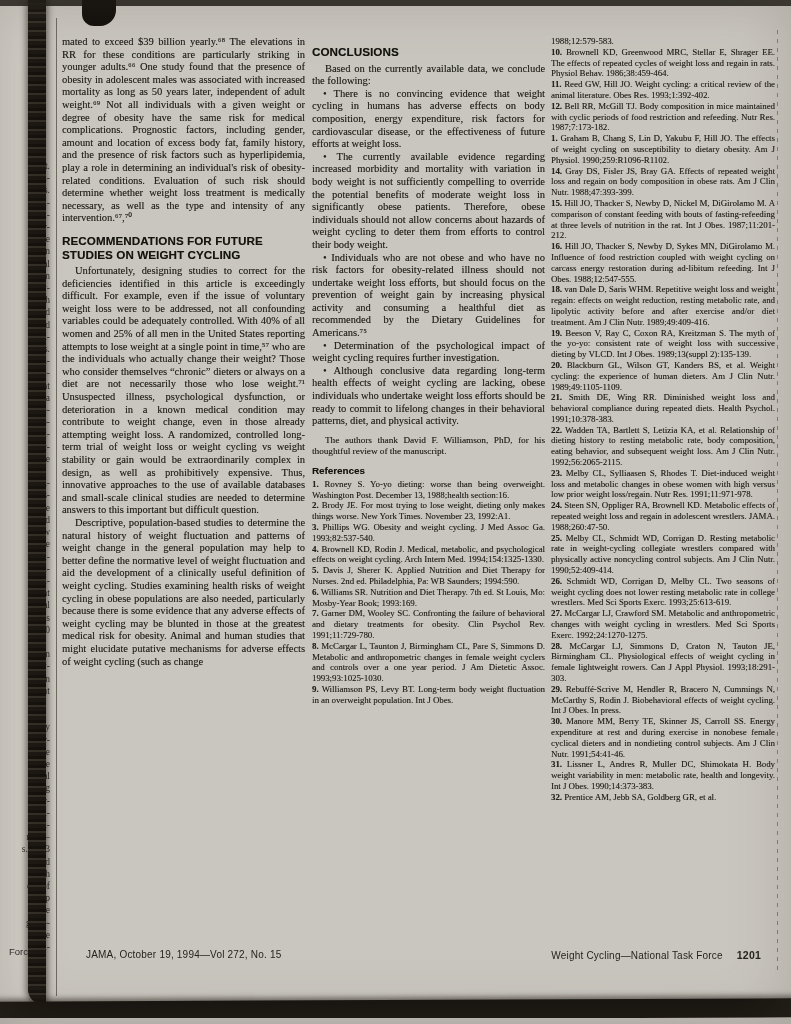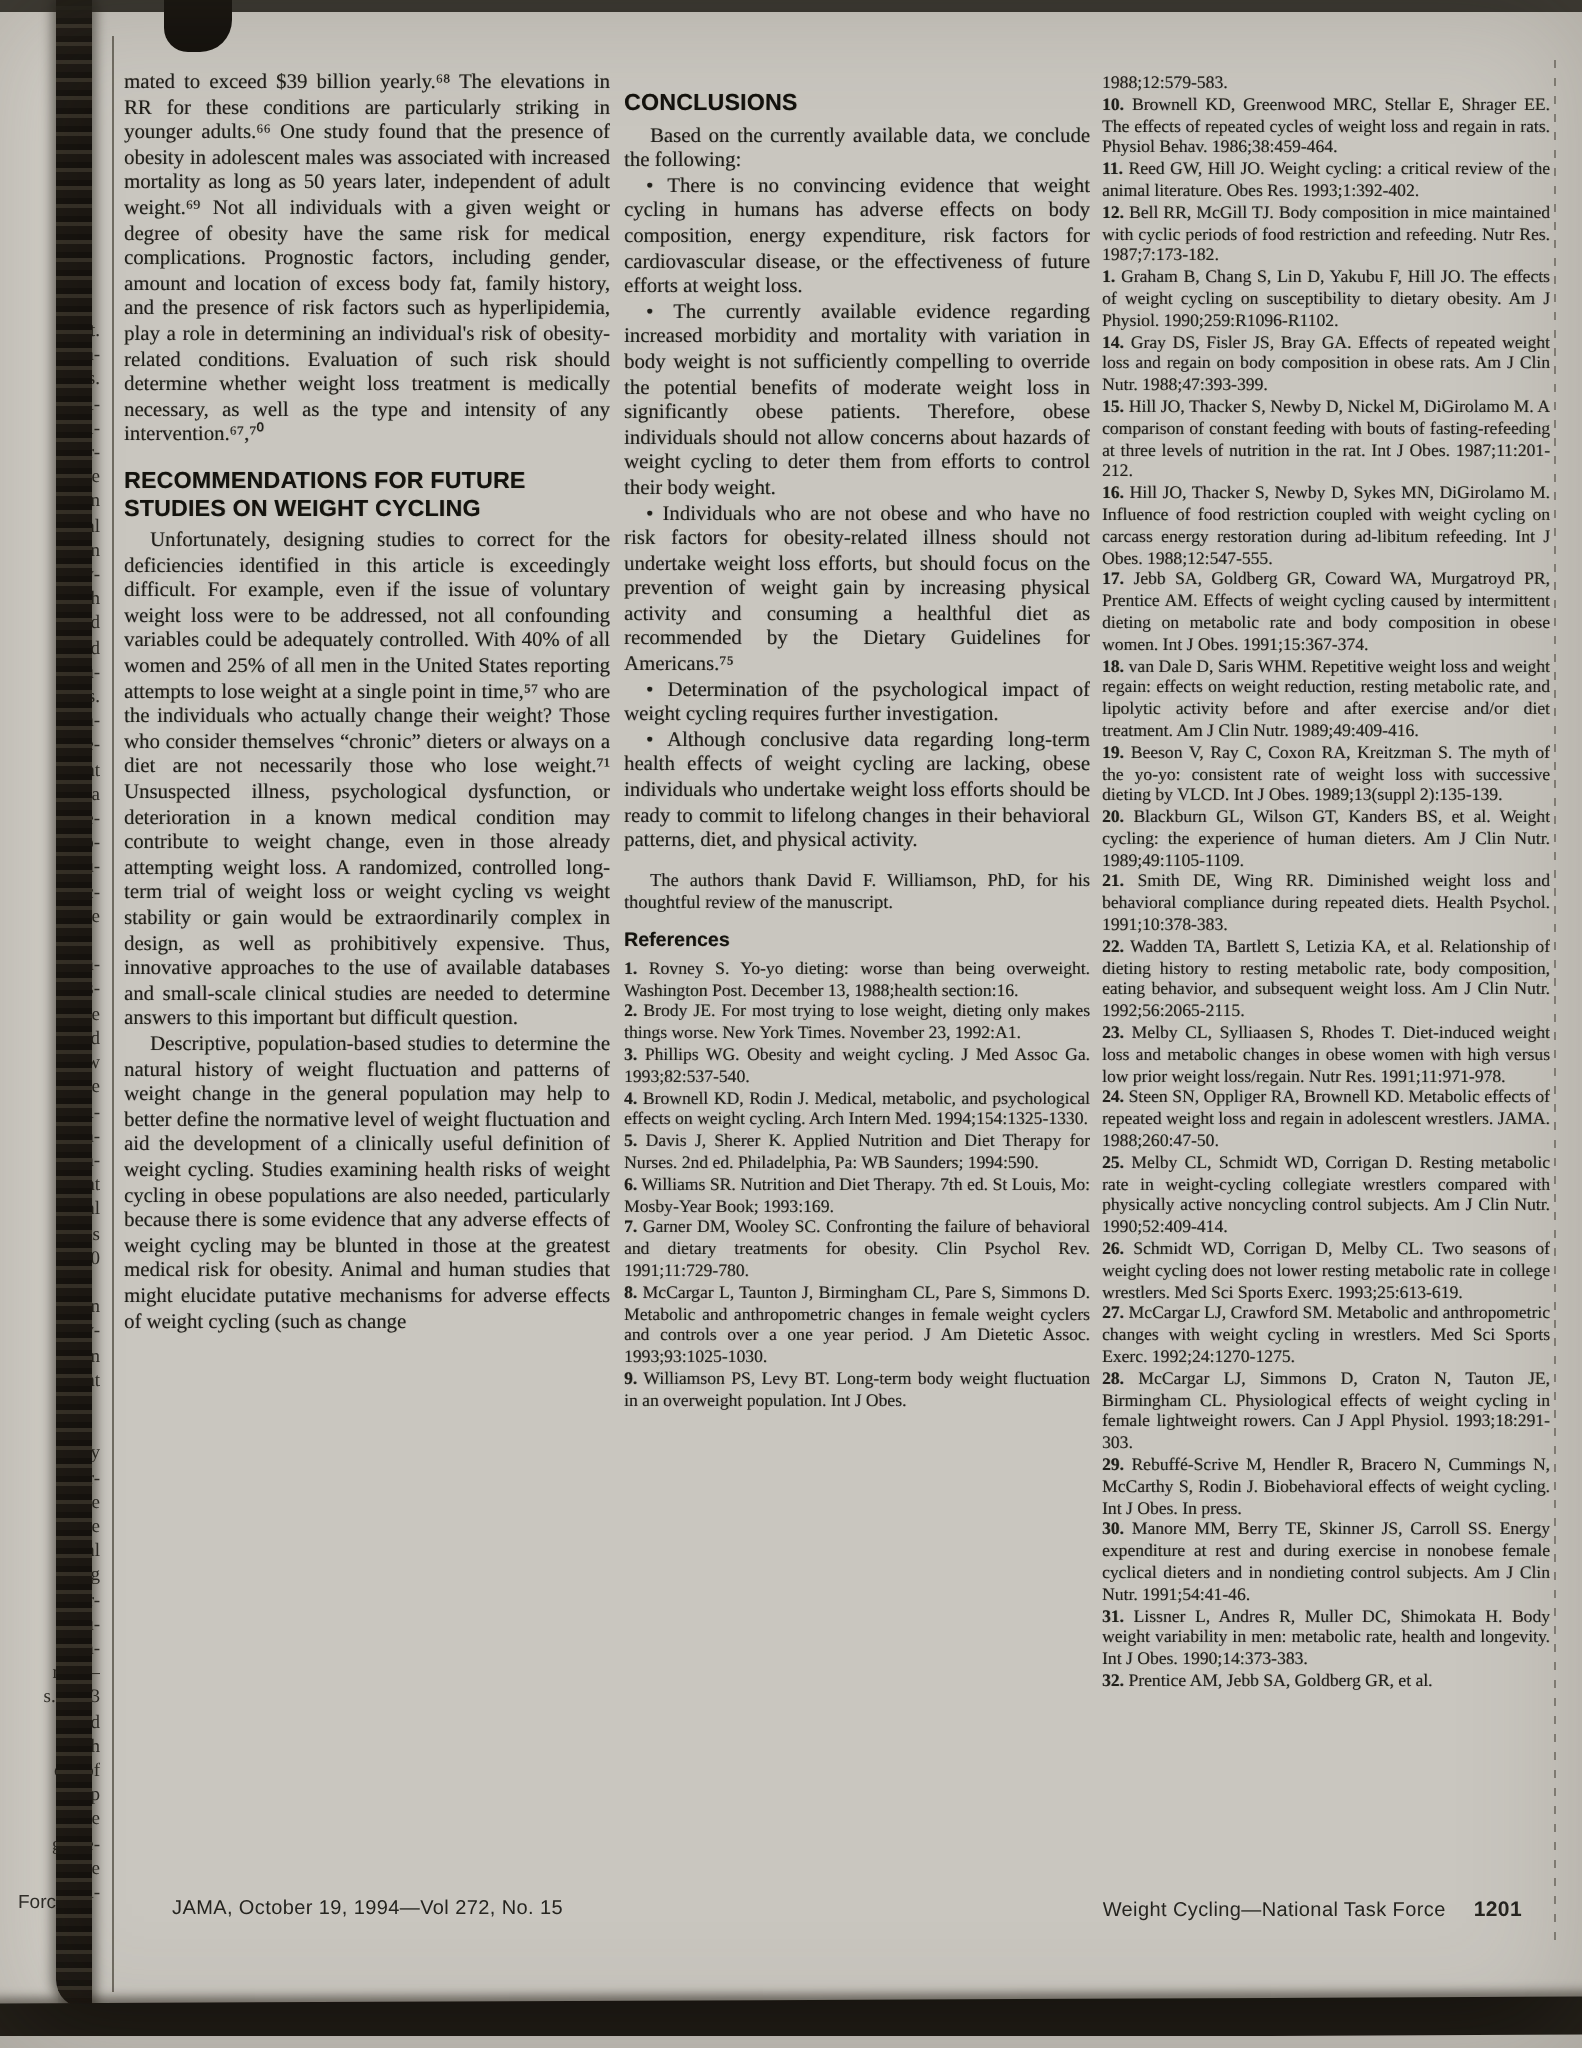--- a/index.html
+++ b/index.html
@@ -170,21 +170,20 @@
   <div class="col refs" id="col3">
     <p class="lead-line">1988;12:579-583.</p>
     <div>
         <p><b>10.</b> <span>Brownell KD, Greenwood MRC, Stellar E, Shrager EE. The effects of repeated cycles of weight loss and regain in rats. Physiol Behav. 1986;38:459-464.</span></p>
         <p><b>11.</b> <span>Reed GW, Hill JO. Weight cycling: a critical review of the animal literature. Obes Res. 1993;1:392-402.</span></p>
         <p><b>12.</b> <span>Bell RR, McGill TJ. Body composition in mice maintained with cyclic periods of food restriction and refeeding. Nutr Res. 1987;7:173-182.</span></p>
         <p><b>1.</b> <span>Graham B, Chang S, Lin D, Yakubu F, Hill JO. The effects of weight cycling on susceptibility to dietary obesity. Am J Physiol. 1990;259:R1096-R1102.</span></p>
         <p><b>14.</b> <span>Gray DS, Fisler JS, Bray GA. Effects of repeated weight loss and regain on body composition in obese rats. Am J Clin Nutr. 1988;47:393-399.</span></p>
         <p><b>15.</b> <span>Hill JO, Thacker S, Newby D, Nickel M, DiGirolamo M. A comparison of constant feeding with bouts of fasting-refeeding at three levels of nutrition in the rat. Int J Obes. 1987;11:201-212.</span></p>
         <p><b>16.</b> <span>Hill JO, Thacker S, Newby D, Sykes MN, DiGirolamo M. Influence of food restriction coupled with weight cycling on carcass energy restoration during ad-libitum refeeding. Int J Obes. 1988;12:547-555.</span></p>
-        <p><b>17.</b> <span>Jebb SA, Goldberg GR, Coward WA, Murgatroyd PR, Prentice AM. Effects of weight cycling caused by intermittent dieting on metabolic rate and body composition in obese women. Int J Obes. 1991;15:367-374.</span></p>
         <p><b>18.</b> <span>van Dale D, Saris WHM. Repetitive weight loss and weight regain: effects on weight reduction, resting metabolic rate, and lipolytic activity before and after exercise and/or diet treatment. Am J Clin Nutr. 1989;49:409-416.</span></p>
         <p><b>19.</b> <span>Beeson V, Ray C, Coxon RA, Kreitzman S. The myth of the yo-yo: consistent rate of weight loss with successive dieting by VLCD. Int J Obes. 1989;13(suppl 2):135-139.</span></p>
         <p><b>20.</b> <span>Blackburn GL, Wilson GT, Kanders BS, et al. Weight cycling: the experience of human dieters. Am J Clin Nutr. 1989;49:1105-1109.</span></p>
         <p><b>21.</b> <span>Smith DE, Wing RR. Diminished weight loss and behavioral compliance during repeated diets. Health Psychol. 1991;10:378-383.</span></p>
         <p><b>22.</b> <span>Wadden TA, Bartlett S, Letizia KA, et al. Relationship of dieting history to resting metabolic rate, body composition, eating behavior, and subsequent weight loss. Am J Clin Nutr. 1992;56:2065-2115.</span></p>
         <p><b>23.</b> <span>Melby CL, Sylliaasen S, Rhodes T. Diet-induced weight loss and metabolic changes in obese women with high versus low prior weight loss/regain. Nutr Res. 1991;11:971-978.</span></p>
         <p><b>24.</b> <span>Steen SN, Oppliger RA, Brownell KD. Metabolic effects of repeated weight loss and regain in adolescent wrestlers. JAMA. 1988;260:47-50.</span></p>
         <p><b>25.</b> <span>Melby CL, Schmidt WD, Corrigan D. Resting metabolic rate in weight-cycling collegiate wrestlers compared with physically active noncycling control subjects. Am J Clin Nutr. 1990;52:409-414.</span></p>
         <p><b>26.</b> <span>Schmidt WD, Corrigan D, Melby CL. Two seasons of weight cycling does not lower resting metabolic rate in college wrestlers. Med Sci Sports Exerc. 1993;25:613-619.</span></p>
         <p><b>27.</b> <span>McCargar LJ, Crawford SM. Metabolic and anthropometric changes with weight cycling in wrestlers. Med Sci Sports Exerc. 1992;24:1270-1275.</span></p>

